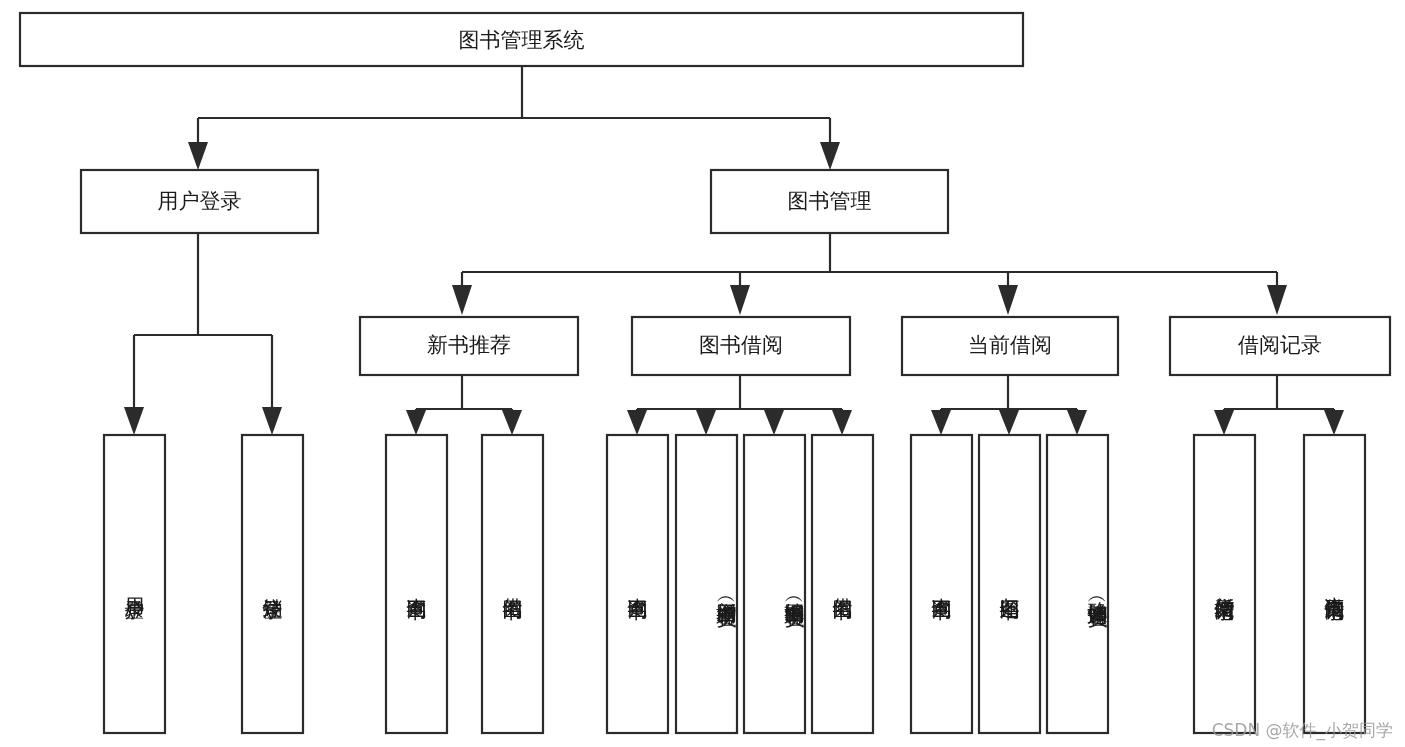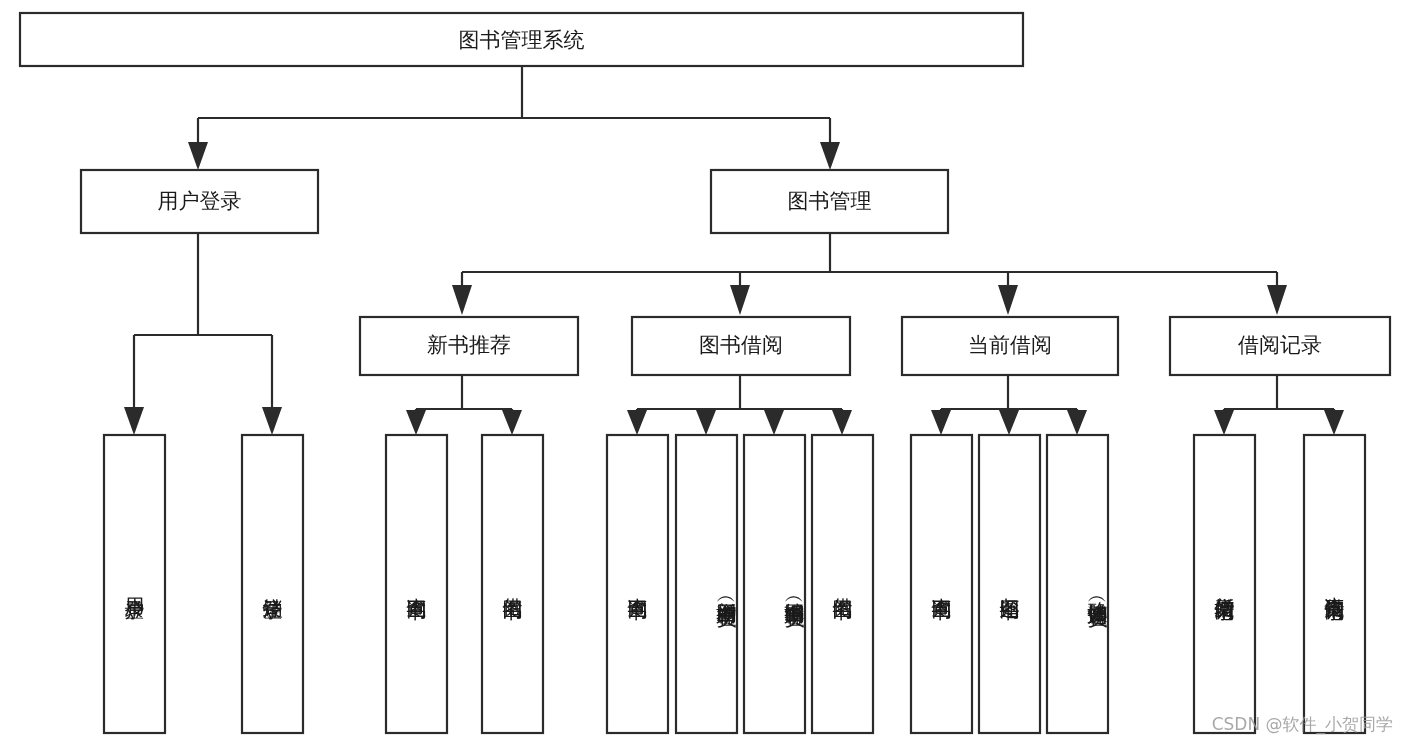--- a/index.html
+++ b/index.html
@@ -62,21 +62,21 @@
     display: flex;
     align-items: center;
     justify-content: center;
     white-space: nowrap;
     pointer-events: none;
     user-select: none;
   }
   .watermark {
     position: absolute;
     right: 12px;
-    bottom: 11px;
+    bottom: 5px;
     font-family: "DejaVu Sans", "Liberation Sans", sans-serif;
     font-size: 17px;
     color: #9a9a9a;
     opacity: 0.85;
     white-space: nowrap;
     user-select: none;
   }
 </style>
 </head>
 <body>

